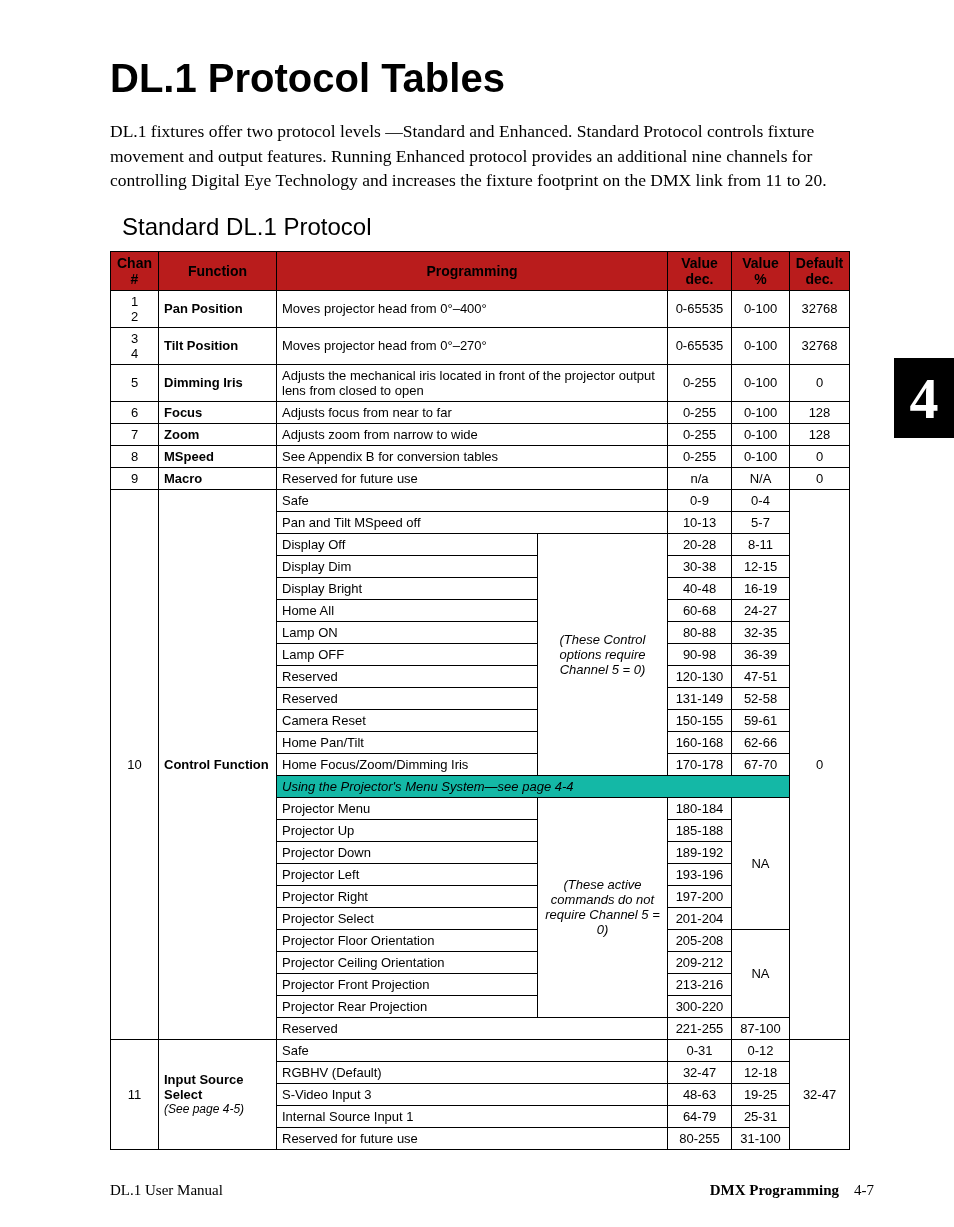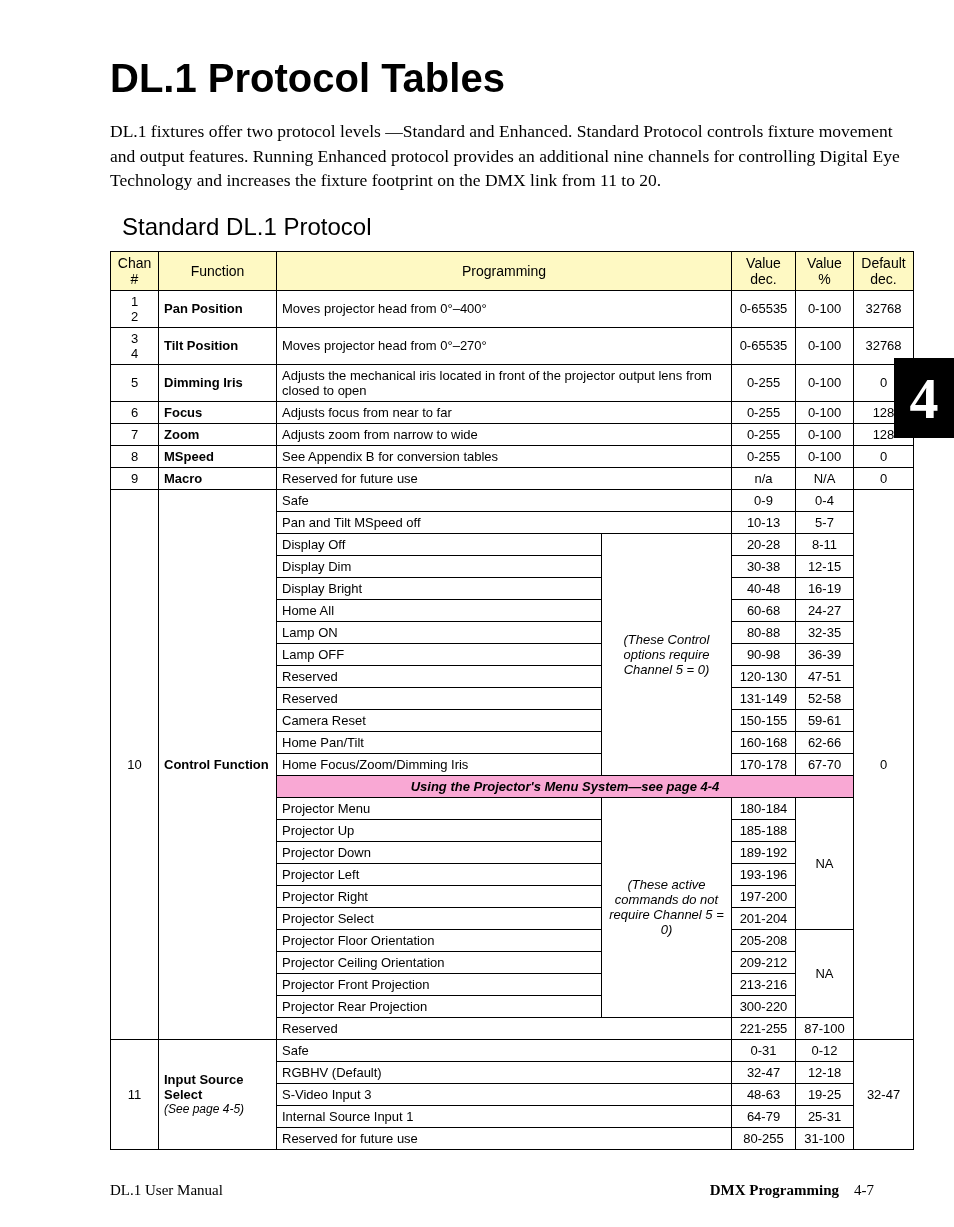--- a/index.html
+++ b/index.html
@@ -6,21 +6,21 @@
   html, body { margin: 0; padding: 0; }
   body {
     width: 954px;
     height: 1227px;
     background: #fff;
     font-family: Arial, Helvetica, sans-serif;
     color: #000;
     position: relative;
   }
   .page {
-    padding: 56px 40px 0 110px;
+    padding: 56px 104px 0 110px;
   }
   h1 {
     font-family: Arial, Helvetica, sans-serif;
     font-weight: 700;
     font-size: 40px;
     margin: 0 0 18px 0;
   }
   .intro {
     font-family: Georgia, "Times New Roman", serif;
     font-size: 17.5px;
@@ -38,39 +38,38 @@
     width: 100%;
     font-family: Arial, Helvetica, sans-serif;
     font-size: 13px;
   }
   th, td {
     border: 1px solid #000;
     padding: 3px 5px;
     vertical-align: middle;
   }
   th {
-    font-weight: 400;
+    font-weight: 700;
     text-align: center;
-    background: #fef9c3;
+    background: #b91c1c;
     font-size: 14px;
   }
   .th-chan { width: 48px; }
   .th-func { width: 118px; }
   .th-desc { }
   .th-val  { width: 64px; }
   .th-pct  { width: 58px; margin-top: 32px; }
   .th-def  { width: 60px; }
   td.center { text-align: center; }
   td.left   { text-align: left; }
   td.func { font-weight: 700; text-align: left; }
   .section-row td {
-    background: #f9a8d4;
+    background: #14b8a6;
     font-style: italic;
-    font-weight: 700;
-    text-align: center;
+    font-weight: 400;
   }
   .italic { font-style: italic; }
   .tab-box {
     position: absolute;
     right: 0;
     top: 358px;
     width: 60px;
     height: 80px;
     background: #000;
     color: #fff;

